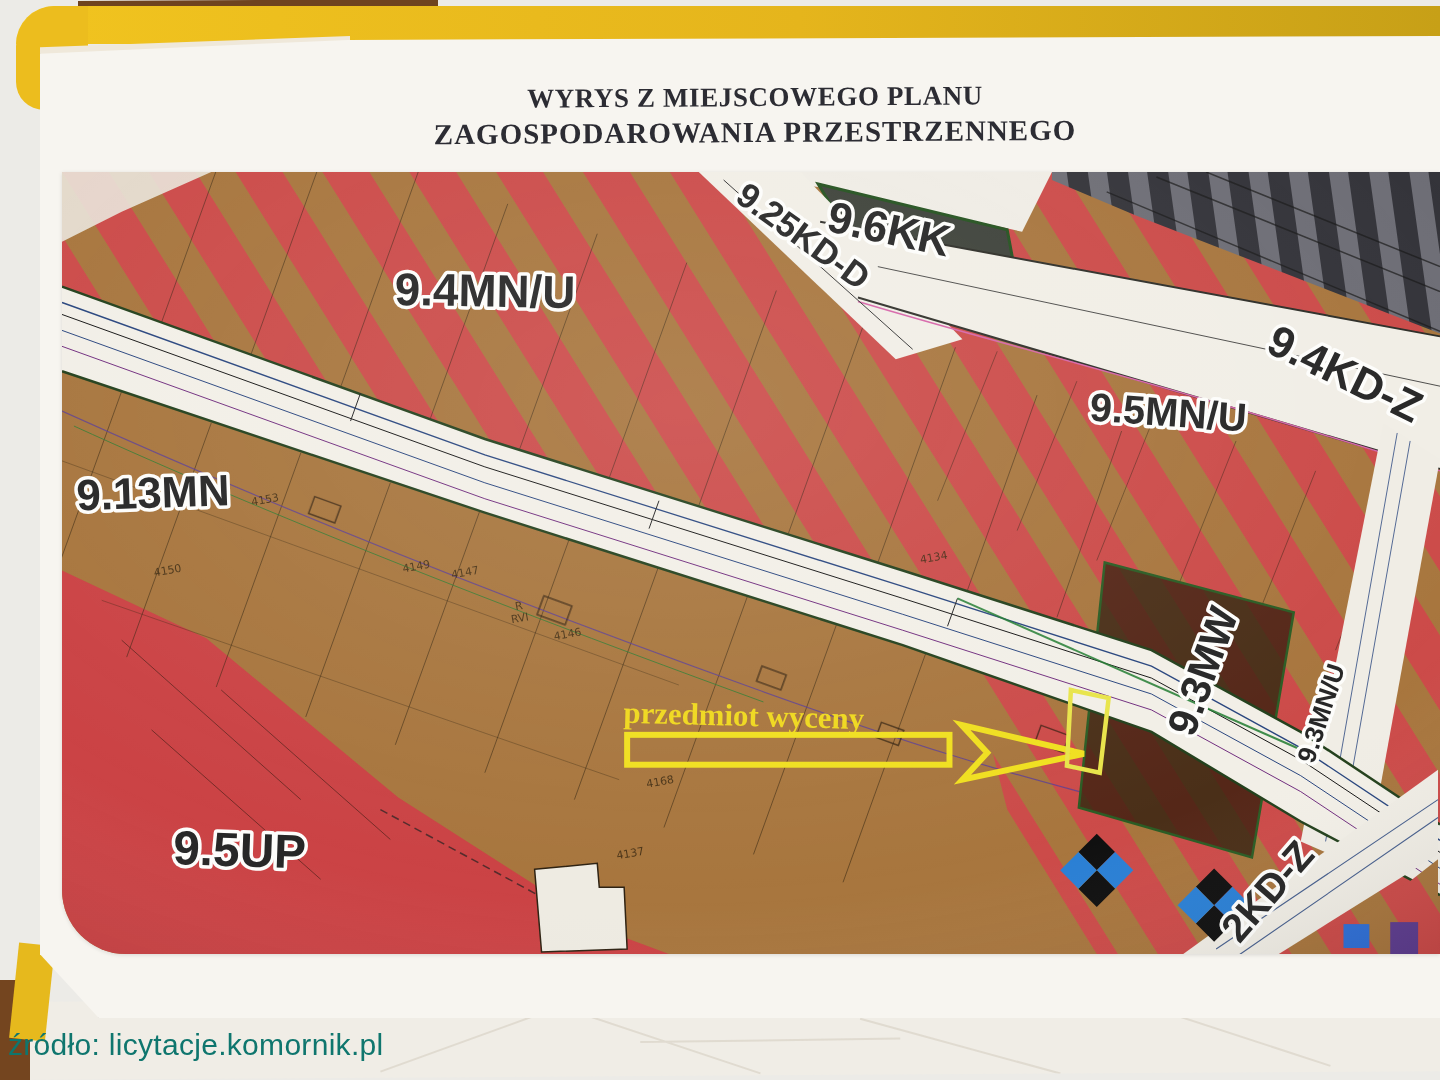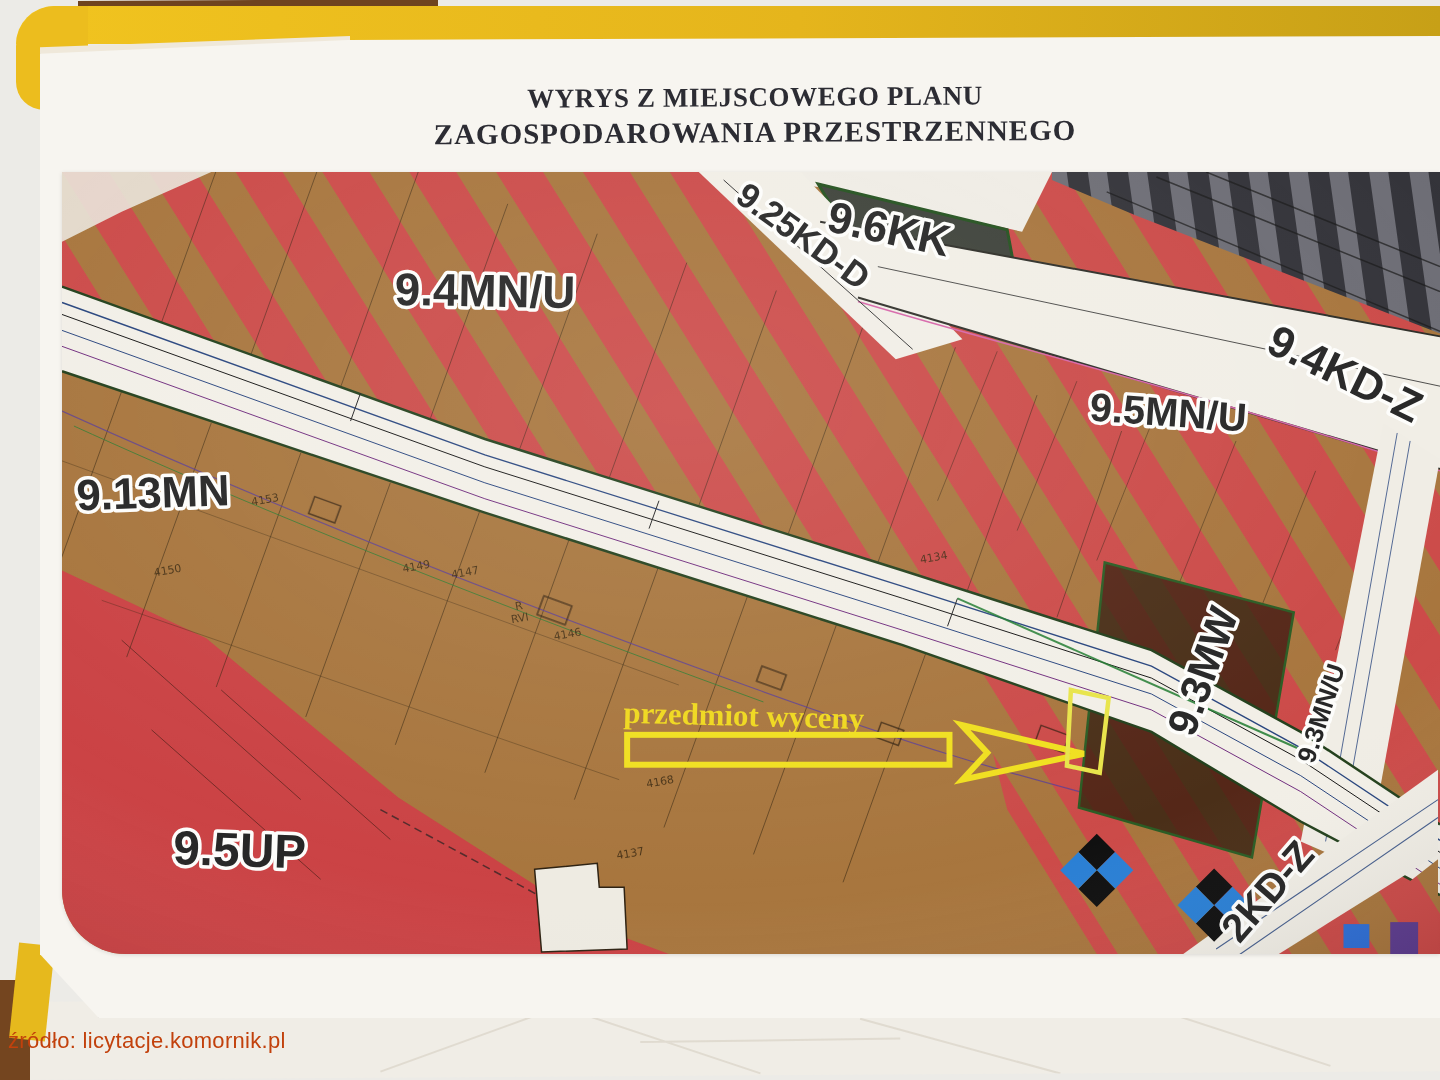--- a/index.html
+++ b/index.html
@@ -23,21 +23,21 @@
   .paper{left:40px;top:36px;width:1400px;height:982px;background:#f7f5f0;
     box-shadow:0 2px 7px rgba(0,0,0,.18);
     clip-path:polygon(0 1.8%,22% .4%,100% 0,100% 100%,4.2% 100%,0 93.5%);}
   .title-line{left:60px;width:1390px;text-align:center;
     font-family:"Liberation Serif",serif;font-weight:bold;color:#2c2c33;transform:rotate(-.4deg);}
   .title-1{top:82px;font-size:27px;letter-spacing:.6px;}
   .title-2{top:116px;font-size:29px;letter-spacing:1px;}
   .map-wrap{left:62px;top:172px;width:1378px;height:782px;overflow:hidden;border-radius:0 0 0 64px;
     box-shadow:0 1px 4px rgba(0,0,0,.12);}
   .map-wrap svg{display:block;width:100%;height:100%;}
-  .src-caption{left:8px;top:1028px;font-size:22px;color:#c2410c;letter-spacing:.3px;}
+  .src-caption{left:8px;top:1028px;font-size:30px;color:#0f766e;letter-spacing:.3px;}
   
   .zlab{font-family:"Liberation Sans",sans-serif;font-weight:bold;fill:#262626;
         stroke:#fdfdfb;stroke-width:7px;paint-order:stroke;stroke-linejoin:round;text-anchor:middle;}
   .pnum{font-family:"DejaVu Sans",sans-serif;font-size:11px;fill:#3b2a12;opacity:.85;}
   .ann-text{font-family:"Liberation Serif",serif;font-weight:bold;font-size:31px;fill:#efd81d;text-anchor:middle;}
   .ghost{stroke:#dcd6ca;stroke-width:2;fill:none;opacity:.8;}
 </style>
 </head>
 <body>
 

